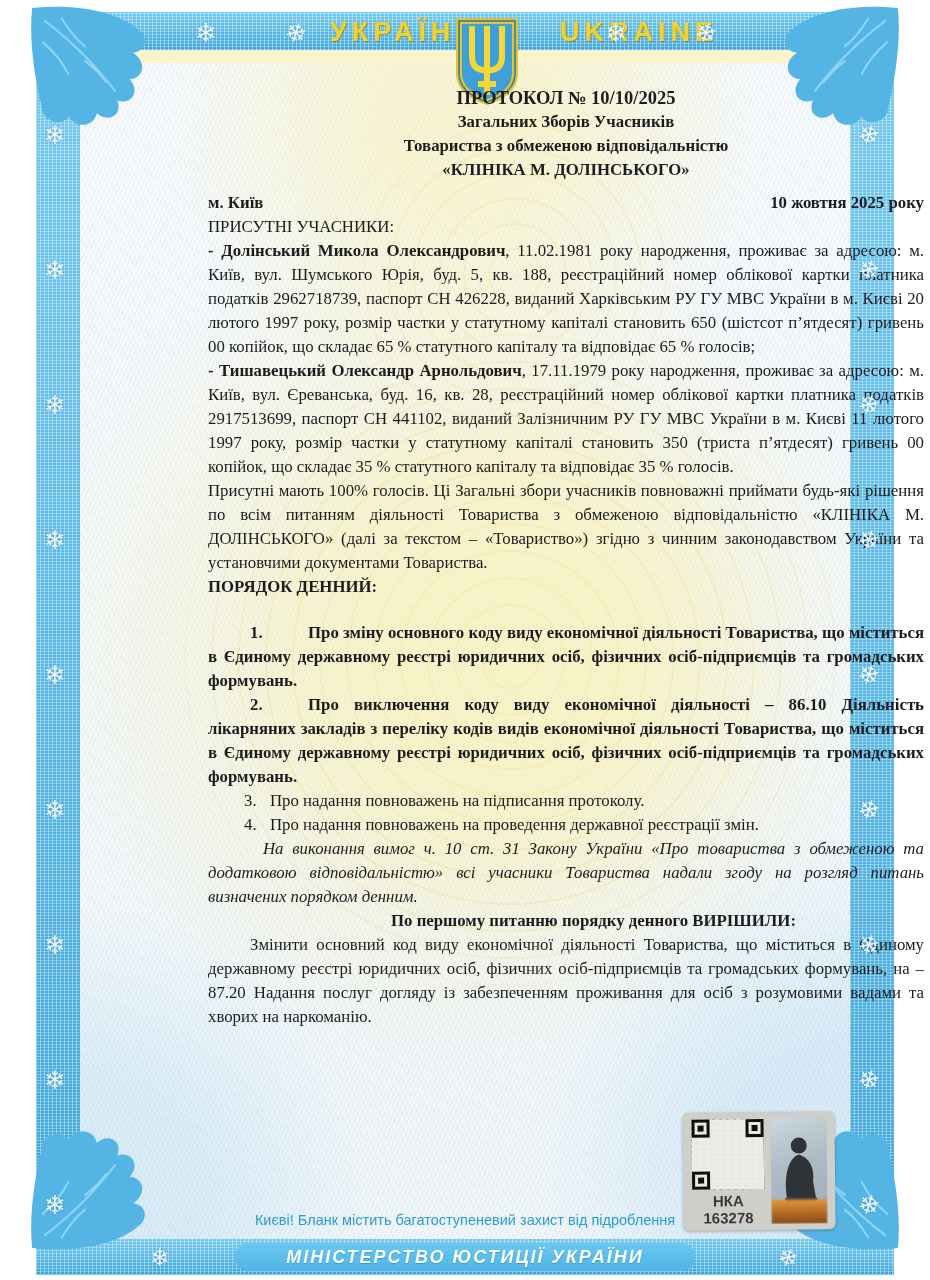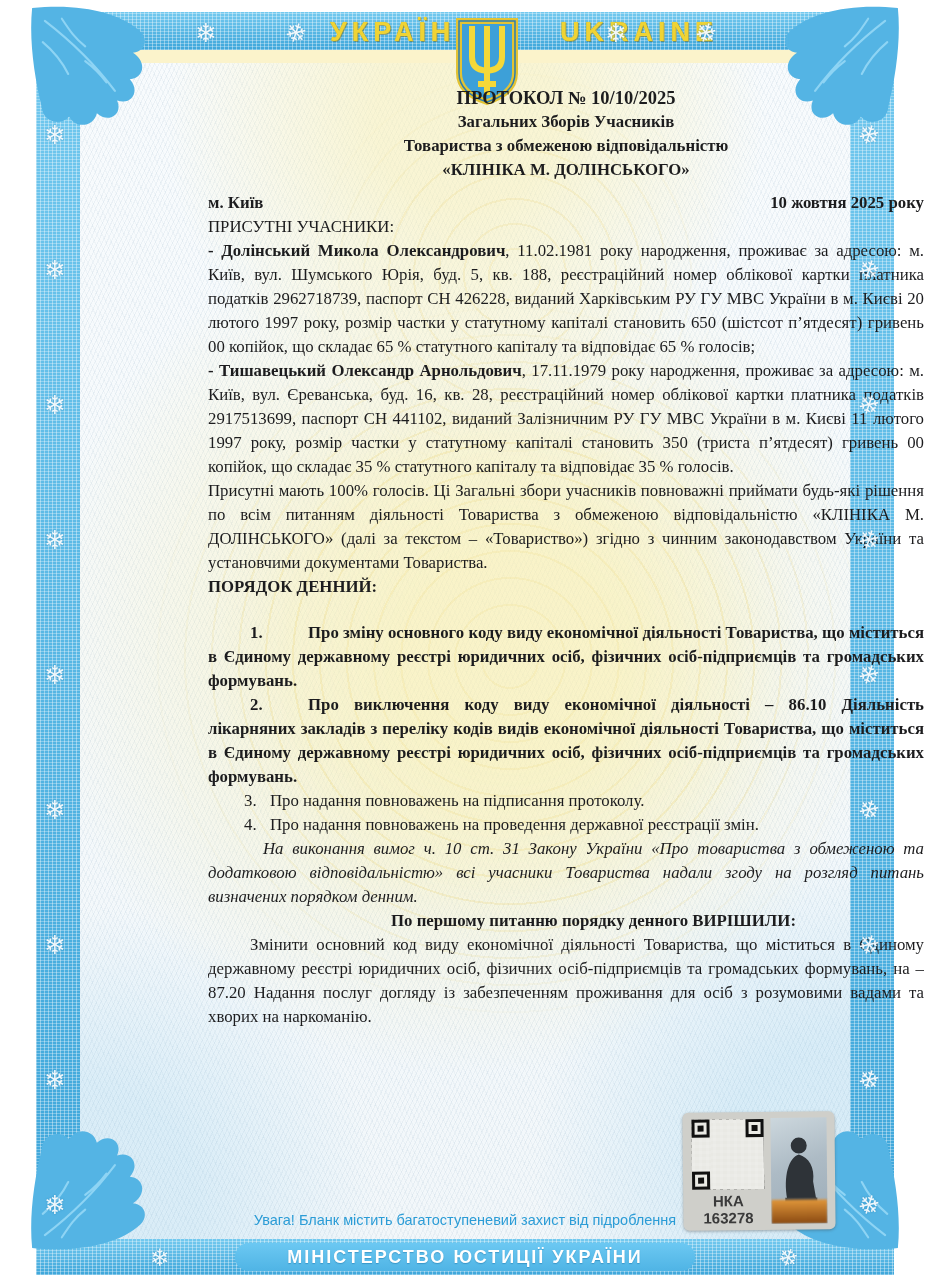--- a/index.html
+++ b/index.html
@@ -96,21 +96,21 @@
            font-size:15px;line-height:17px;color:#3a3a3a;}
   .holo{position:absolute;right:8px;top:6px;width:56px;height:106px;overflow:hidden;
         background:linear-gradient(160deg,#ccd7dd,#adbbc5 45%,#9cacb7);}
   .holo-bar{position:absolute;left:0;right:0;bottom:0;height:24px;
         background:linear-gradient(#e0963a,#8a4a12);filter:blur(1px);}
 
   
   .warning{position:absolute;left:0;top:1212px;width:930px;text-align:center;
      font-family:"Liberation Sans","DejaVu Sans",sans-serif;font-size:14.5px;color:#2b9cd6;}
   .ministry-pill{position:absolute;left:235px;top:1243px;width:460px;height:28px;border-radius:14px;
-     background:linear-gradient(#6cc8f2,#4fb4e5);display:flex;align-items:center;justify-content:center;}
+     background:linear-gradient(#6cc8f2,#4fb4e5);display:flex;align-items:center;justify-content:center;font-style:italic;}
   .ministry-label{font-family:"Liberation Sans","DejaVu Sans",sans-serif;font-weight:bold;
      font-size:18px;letter-spacing:2px;color:#ffffff;text-shadow:0 1px 1px rgba(30,120,170,0.5);}
 </style>
 </head>
 <body>
 
 <div class="page">
 
   <div class="doc-bg"></div>
   <div class="watermark-top"></div>
@@ -208,21 +208,21 @@
     <div class="holo">
       <svg width="56" height="106" viewBox="0 0 56 106">
         <circle cx="28" cy="28" r="8" fill="#2e3338"></circle>
         <path d="M16,82 C12,58 18,40 28,37 C38,40 44,50 42,64 L45,82 Z" fill="#2e3338"></path>
         <rect x="14" y="80" width="32" height="6" fill="#3a4046"></rect>
       </svg>
       <div class="holo-bar"></div>
     </div>
   </div>
 
-  <div class="warning">Увага! Бланк містить багатоступеневий захист від підроблення</div>
+  <div class="warning">Києві! Бланк містить багатоступеневий захист від підроблення</div>
   <div class="ministry-pill">
     <span class="ministry-label">МІНІСТЕРСТВО ЮСТИЦІЇ УКРАЇНИ</span>
   </div>
 
 <span class="flake" style="left: 44px; top: 120px; font-size: 26px; transform: rotate(0deg);">❄</span>
     <span class="flake" style="left: 858px; top: 120px; font-size: 26px; transform: rotate(18deg);">❄</span>
     <span class="flake" style="left: 44px; top: 255px; font-size: 26px; transform: rotate(0deg);">❄</span>
     <span class="flake" style="left: 858px; top: 255px; font-size: 26px; transform: rotate(18deg);">❄</span>
     <span class="flake" style="left: 44px; top: 390px; font-size: 26px; transform: rotate(0deg);">❄</span>
     <span class="flake" style="left: 858px; top: 390px; font-size: 26px; transform: rotate(18deg);">❄</span>

